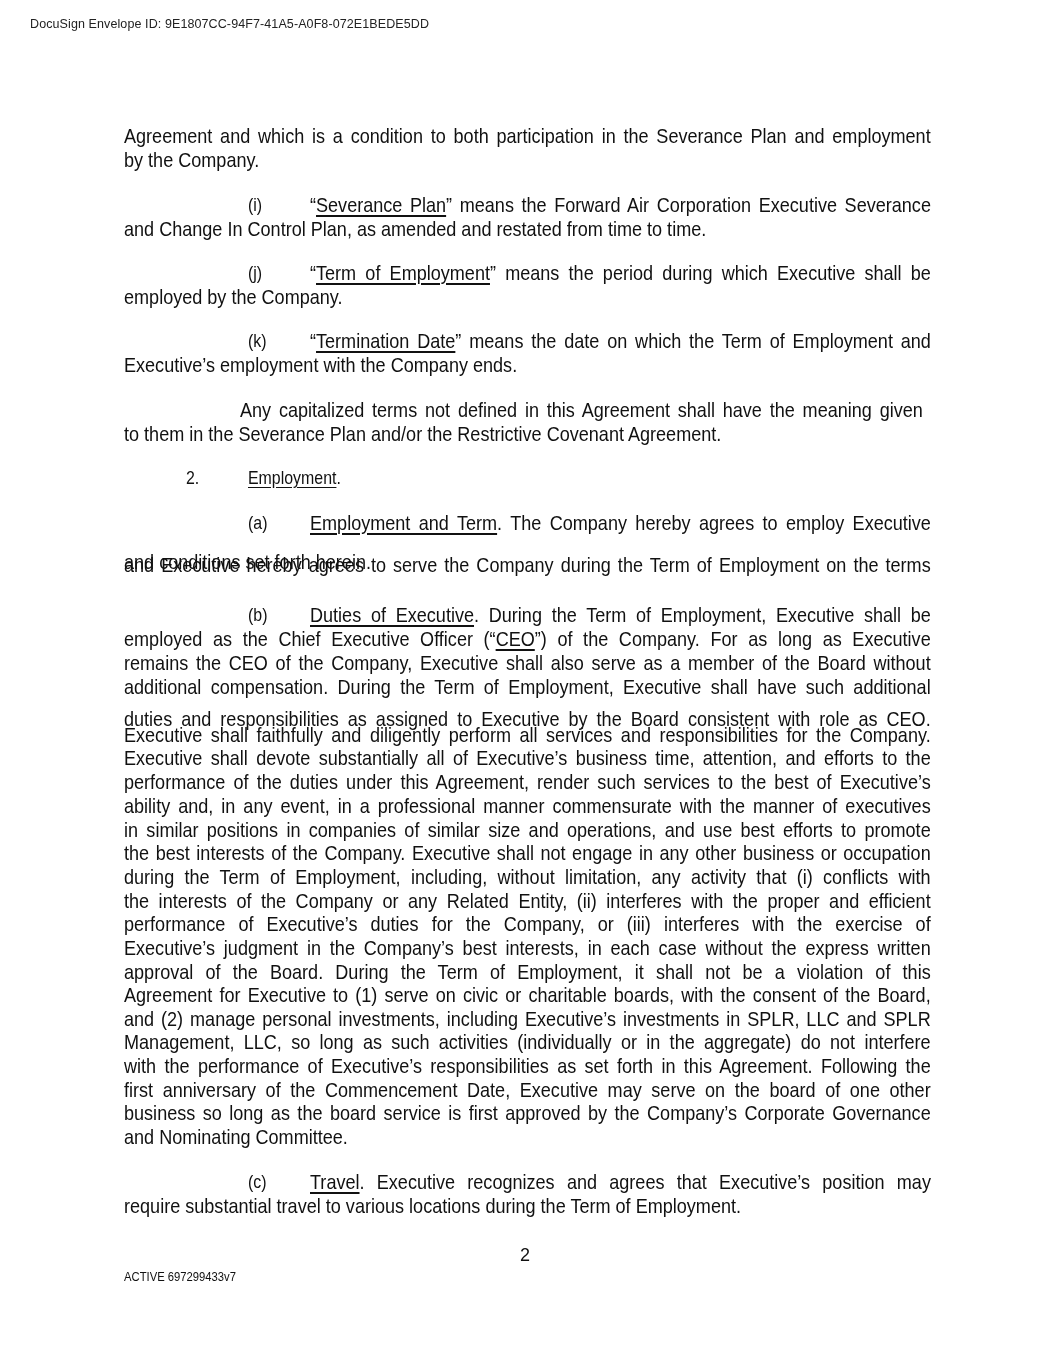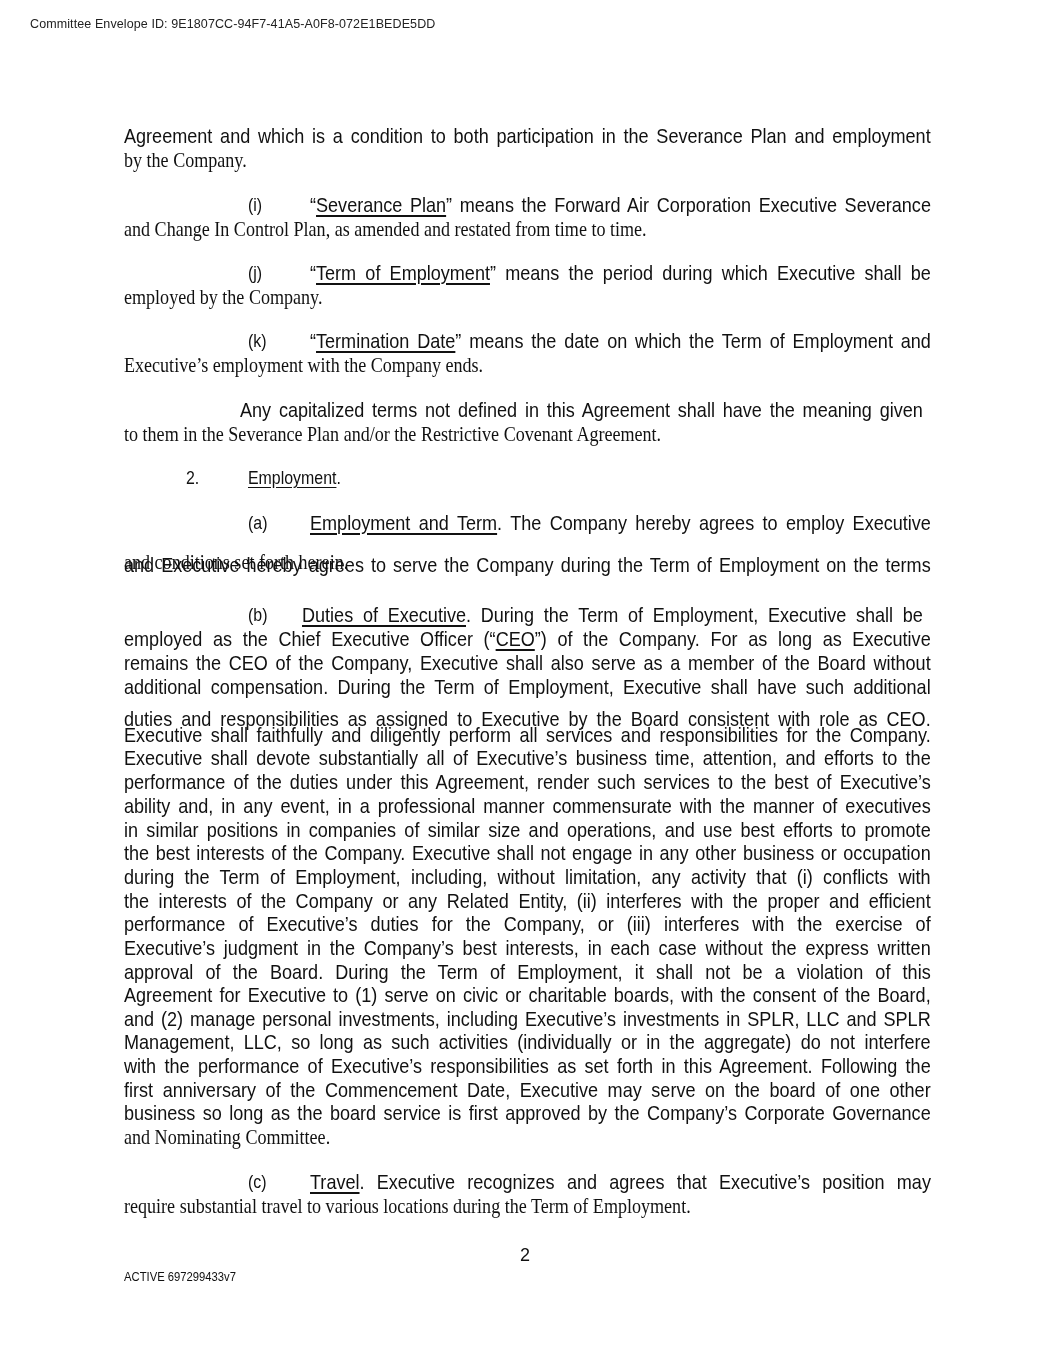--- a/index.html
+++ b/index.html
@@ -11,31 +11,31 @@
     position: absolute; left: 30px; top: 17px;
     font-size: 12.5px; color: #222; letter-spacing: 0.1px;
   }
   .page { position: absolute; left: 124px; width: 807px; top: 124px; }
   .line {
     position: absolute; left: 0; width: 807px; height: 24px;
     font-size: 21px; line-height: 24px; white-space: nowrap;
     text-align: justify; text-align-last: justify;
     transform-origin: left top;
   }
-  .line.last { text-align-last: left; font-family: Liberation Serif, serif; }
+  .line.last { text-align-last: left; }
   .line > span.t { display: inline-block; transform: scaleX(0.86); transform-origin: left top; width: 938px; text-align: inherit; text-align-last: inherit; }
   .u { text-decoration: underline; text-underline-offset: 3px; }
   .lbl { position: absolute; font-size: 18.5px; line-height: 24px; display:inline-block; transform: scaleX(0.86); transform-origin: left top; }
   .page-num { position: absolute; left: 520px; top: 1245px; font-size: 18px; }
   .footer-id { position: absolute; left: 124px; top: 1270px; font-size: 12.5px; transform: scaleX(0.9); transform-origin: left top; }
 </style>
 </head>
 <body>
 
-<div class="envelope">Committee Envelope ID: 9E1807CC-94F7-41A5-A0F8-072E1BEDE5DD</div>
+<div class="envelope">DocuSign Envelope ID: 9E1807CC-94F7-41A5-A0F8-072E1BEDE5DD</div>
 
 <div class="page">
 
   <div class="line" style="top:0px"><span class="t">Agreement and which is a condition to both participation in the Severance Plan and employment</span></div>
   <div class="line last" style="top:24px"><span class="t">by the Company.</span></div>
 
   <div class="lbl" style="left:124px;top:69px">(i)</div>
   <div class="line" style="top:69px;left:186px;width:621px"><span class="t" style="width:722px">“<span class="u">Severance Plan</span><span>” means the Forward Air Corporation Executive Severance</span></span></div>
   <div class="line last" style="top:93px"><span class="t">and Change In Control Plan, as amended and restated from time to time.</span></div>
 
@@ -52,21 +52,21 @@
 
   <div class="lbl" style="left:62px;top:342px">2.</div>
   <div class="lbl" style="left:124px;top:342px"><span class="u">Employment</span><span>.</span></div>
 
   <div class="lbl" style="left:124px;top:387px">(a)</div>
   <div class="line" style="top:387px;left:186px;width:621px"><span class="t" style="width:722px"><span class="u">Employment and Term</span><span>.  The Company hereby agrees to employ Executive</span></span></div>
   <div class="line" style="top:429px"><span class="t">and Executive hereby agrees to serve the Company during the Term of Employment on the terms</span></div>
   <div class="line last" style="top:426px"><span class="t">and conditions set forth herein.</span></div>
 
   <div class="lbl" style="left:124px;top:479px">(b)</div>
-  <div class="line" style="top:479px;left:178px;width:621px"><span class="t" style="width:722px"><span class="u">Duties of Executive</span><span>.  During the Term of Employment, Executive shall be</span></span></div>
+  <div class="line" style="top:479px;left:186px;width:621px"><span class="t" style="width:722px"><span class="u">Duties of Executive</span><span>.  During the Term of Employment, Executive shall be</span></span></div>
   <div class="line" style="top:503px"><span class="t"><span>employed as the Chief Executive Officer (“</span><span class="u">CEO</span><span>”) of the Company.  For as long as Executive</span></span></div>
   <div class="line" style="top:527px"><span class="t">remains the CEO of the Company, Executive shall also serve as a member of the Board without</span></div>
   <div class="line" style="top:551px"><span class="t">additional compensation.  During the Term of Employment, Executive shall have such additional</span></div>
   <div class="line" style="top:583px"><span class="t">duties and responsibilities as assigned to Executive by the Board consistent with role as CEO.</span></div>
   <div class="line" style="top:599px"><span class="t">Executive shall faithfully and diligently perform all services and responsibilities for the Company.</span></div>
   <div class="line" style="top:622px"><span class="t">Executive shall devote substantially all of Executive’s business time, attention, and efforts to the</span></div>
   <div class="line" style="top:646px"><span class="t">performance of the duties under this Agreement, render such services to the best of Executive’s</span></div>
   <div class="line" style="top:670px"><span class="t">ability and, in any event, in a professional manner commensurate with the manner of executives</span></div>
   <div class="line" style="top:694px"><span class="t">in similar positions in companies of similar size and operations, and use best efforts to promote</span></div>
   <div class="line" style="top:717px"><span class="t">the best interests of the Company.  Executive shall not engage in any other business or occupation</span></div>

